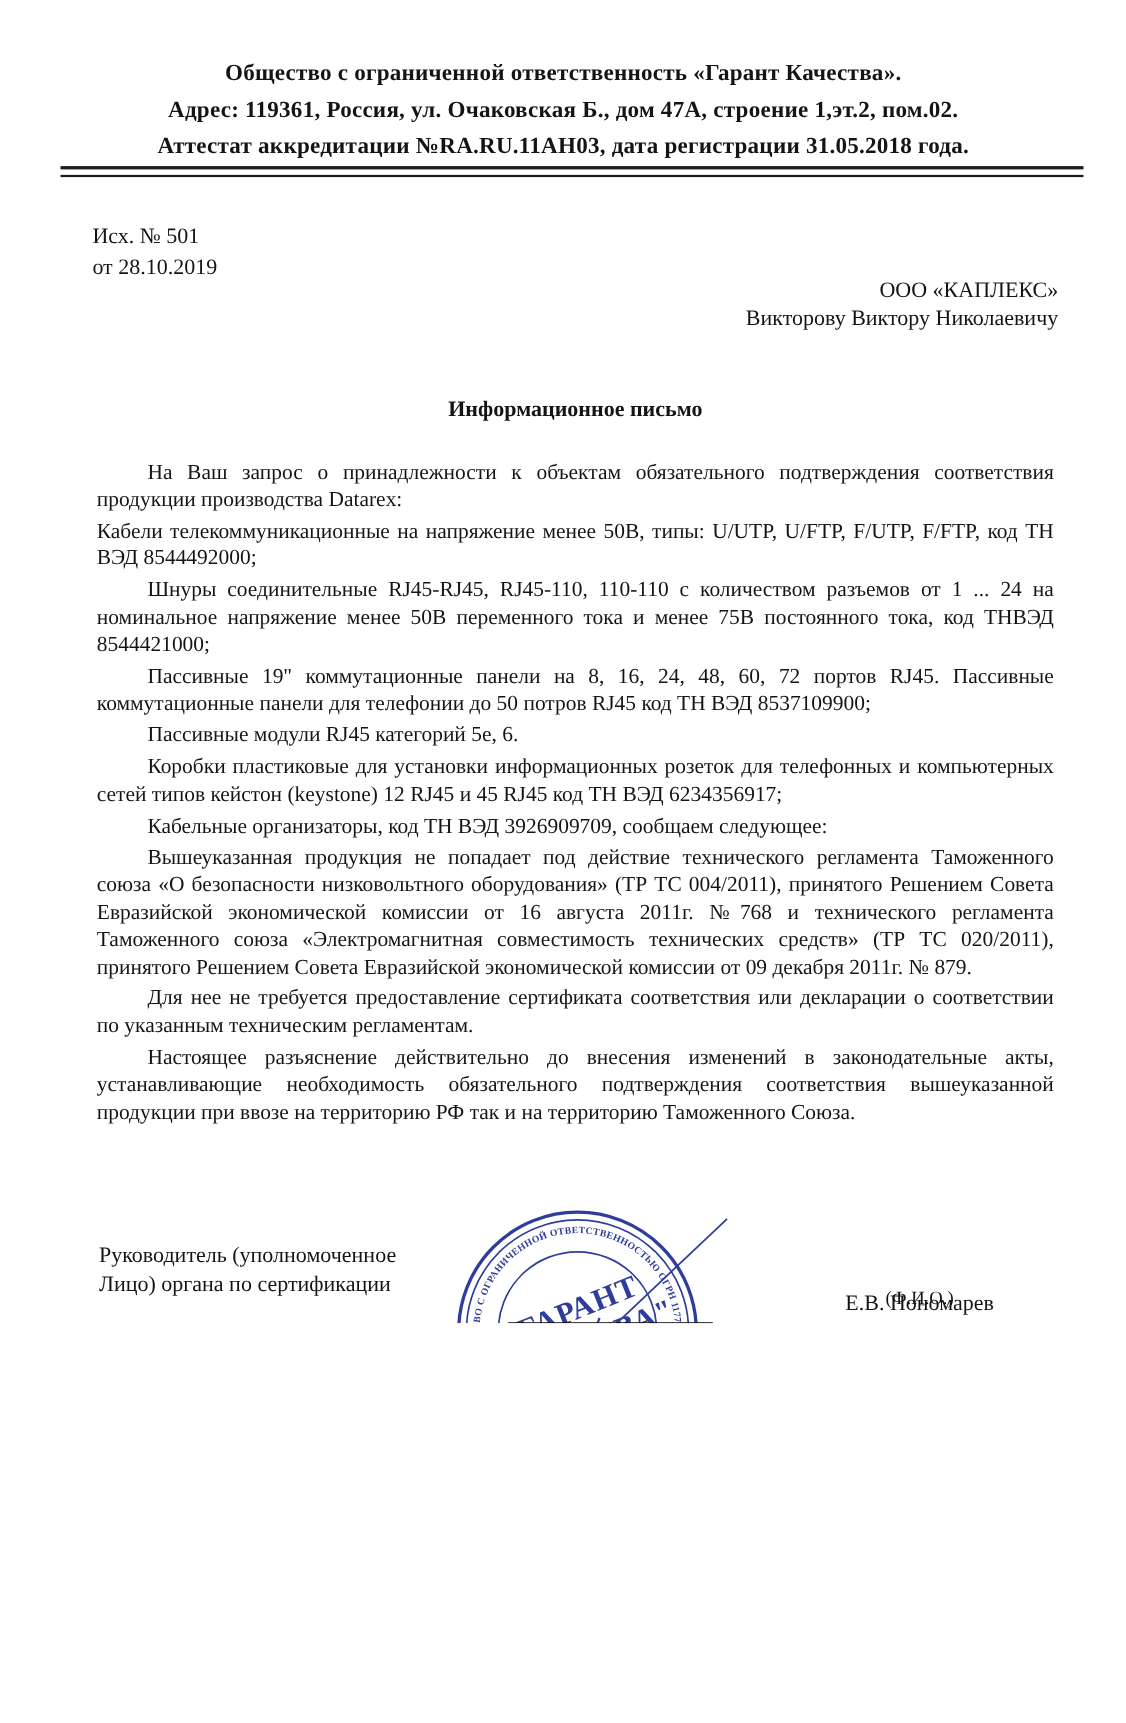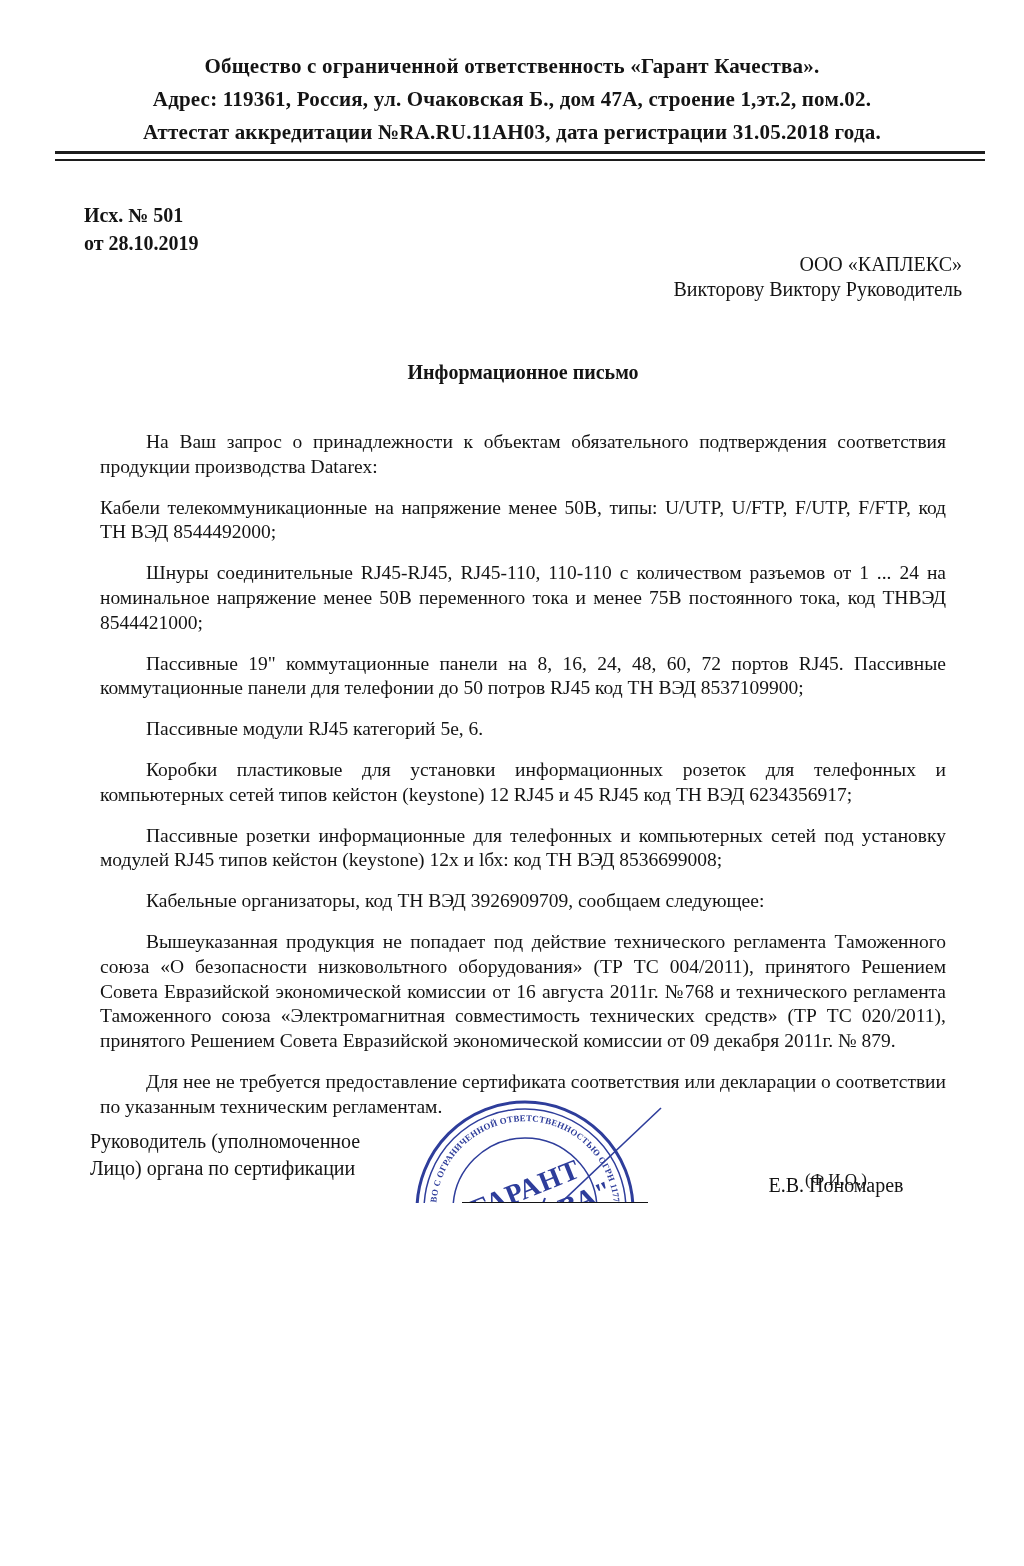--- a/index.html
+++ b/index.html
@@ -10,33 +10,33 @@
   
   .letterhead{
     position:absolute;top:50px;left:0;width:100%;text-align:center;
     font-weight:bold;font-size:21px;line-height:33px;letter-spacing:0.2px;
   }
   .rule{
     position:absolute;top:151px;left:55px;width:930px;height:5px;
     border-top:3px solid #1c1c1c;border-bottom:2px solid #1c1c1c;
   }
   
-  .refblock{position:absolute;left:84px;top:201px;font-size:20px;line-height:28px;font-weight:bold;}
+  .refblock{position:absolute;left:84px;top:201px;font-size:20px;line-height:28px;}
   .recipient{position:absolute;right:62px;top:252px;text-align:right;font-size:20px;line-height:25px;}
   
   .doc-title{
     position:absolute;top:361px;left:84px;width:878px;text-align:center;
     font-weight:bold;font-size:20px;
   }
   
   .body-text{
     position:absolute;top:414px;left:84px;width:878px;
     font-size:19.5px;line-height:24.8px;text-align:justify;
   }
-  .body-text p{margin:16px;}
+  .body-text p{margin:4px;}
   .body-text p.ind{text-indent:46px;}
   
   .sig-left{position:absolute;left:90px;top:1128px;font-size:20px;line-height:26.5px;}
   .stamp-wrap{position:absolute;left:395px;top:1080px;width:260px;height:260px;z-index:1;}
   .stamp-wrap svg{overflow:visible;color:var(--stamp,#2e3d9b);}
   .podpis-line{position:absolute;left:462px;top:1202px;width:186px;height:0;border-top:2px solid #141414;z-index:2;}
   .podpis-label{position:absolute;left:510px;top:1206px;width:102px;text-align:center;font-size:17px;z-index:2;}
   .name-line{
     position:absolute;left:716px;top:1174px;width:240px;text-align:center;
     font-size:20px;border-bottom:2px solid #141414;padding-bottom:14px;z-index:2;
@@ -55,36 +55,36 @@
   </div>
   <div class="rule"></div>
 
   <div class="refblock">
     <div>Исх. № 501</div>
     <div>от 28.10.2019</div>
   </div>
 
   <div class="recipient">
     <div>ООО «КАПЛЕКС»</div>
-    <div>Викторову Виктору Руководитель</div>
+    <div>Викторову Виктору Николаевичу</div>
   </div>
 
   <div class="doc-title">Информационное письмо</div>
 
   <div class="body-text">
     <p class="ind">На Ваш запрос о принадлежности к объектам обязательного подтверждения соответствия продукции производства Datarex:</p>
     <p>Кабели телекоммуникационные на напряжение менее 50В, типы: U/UTP, U/FTP, F/UTP, F/FTP, код ТН ВЭД 8544492000;</p>
     <p class="ind">Шнуры соединительные RJ45-RJ45, RJ45-110, 110-110 с количеством разъемов от 1 ... 24 на номинальное напряжение менее 50В переменного тока и менее 75В постоянного тока, код ТНВЭД 8544421000;</p>
     <p class="ind">Пассивные 19" коммутационные панели на 8, 16, 24, 48, 60, 72 портов RJ45. Пассивные коммутационные панели для телефонии до 50 потров RJ45 код ТН ВЭД 8537109900;</p>
     <p class="ind">Пассивные модули RJ45 категорий 5е, 6.</p>
     <p class="ind">Коробки пластиковые для установки информационных розеток для телефонных и компьютерных сетей типов кейстон (keystone) 12 RJ45 и 45 RJ45 код ТН ВЭД 6234356917;</p>
-    <p class="ind">Пассивные розетки информационные для телефонных и компьютерных сетей под установку модулей RJ45 типов кейстон (keystone) 12х и lбх: код ТН ВЭД 8536699008;</p>
     <p class="ind">Кабельные организаторы, код ТН ВЭД 3926909709, сообщаем следующее:</p>
     <p class="ind">Вышеуказанная продукция не попадает под действие технического регламента Таможенного союза «О безопасности низковольтного оборудования» (ТР ТС 004/2011), принятого Решением Совета Евразийской экономической комиссии от 16 августа 2011г. №768 и технического регламента Таможенного союза «Электромагнитная совместимость технических средств» (ТР ТС 020/2011), принятого Решением Совета Евразийской экономической комиссии от 09 декабря 2011г. № 879.</p>
     <p class="ind">Для нее не требуется предоставление сертификата соответствия или декларации о соответствии по указанным техническим регламентам.</p>
+    <p class="ind">Настоящее разъяснение действительно до внесения изменений в законодательные акты, устанавливающие необходимость обязательного подтверждения соответствия вышеуказанной продукции при ввозе на территорию РФ так и на территорию Таможенного Союза.</p>
   </div>
 
   <div class="sig-left">
     <div>Руководитель (уполномоченное</div>
     <div>Лицо) органа по сертификации</div>
   </div>
 
   <div class="stamp-wrap">
     <svg viewBox="0 0 260 260" width="260" height="260" aria-hidden="true">
       <defs>

